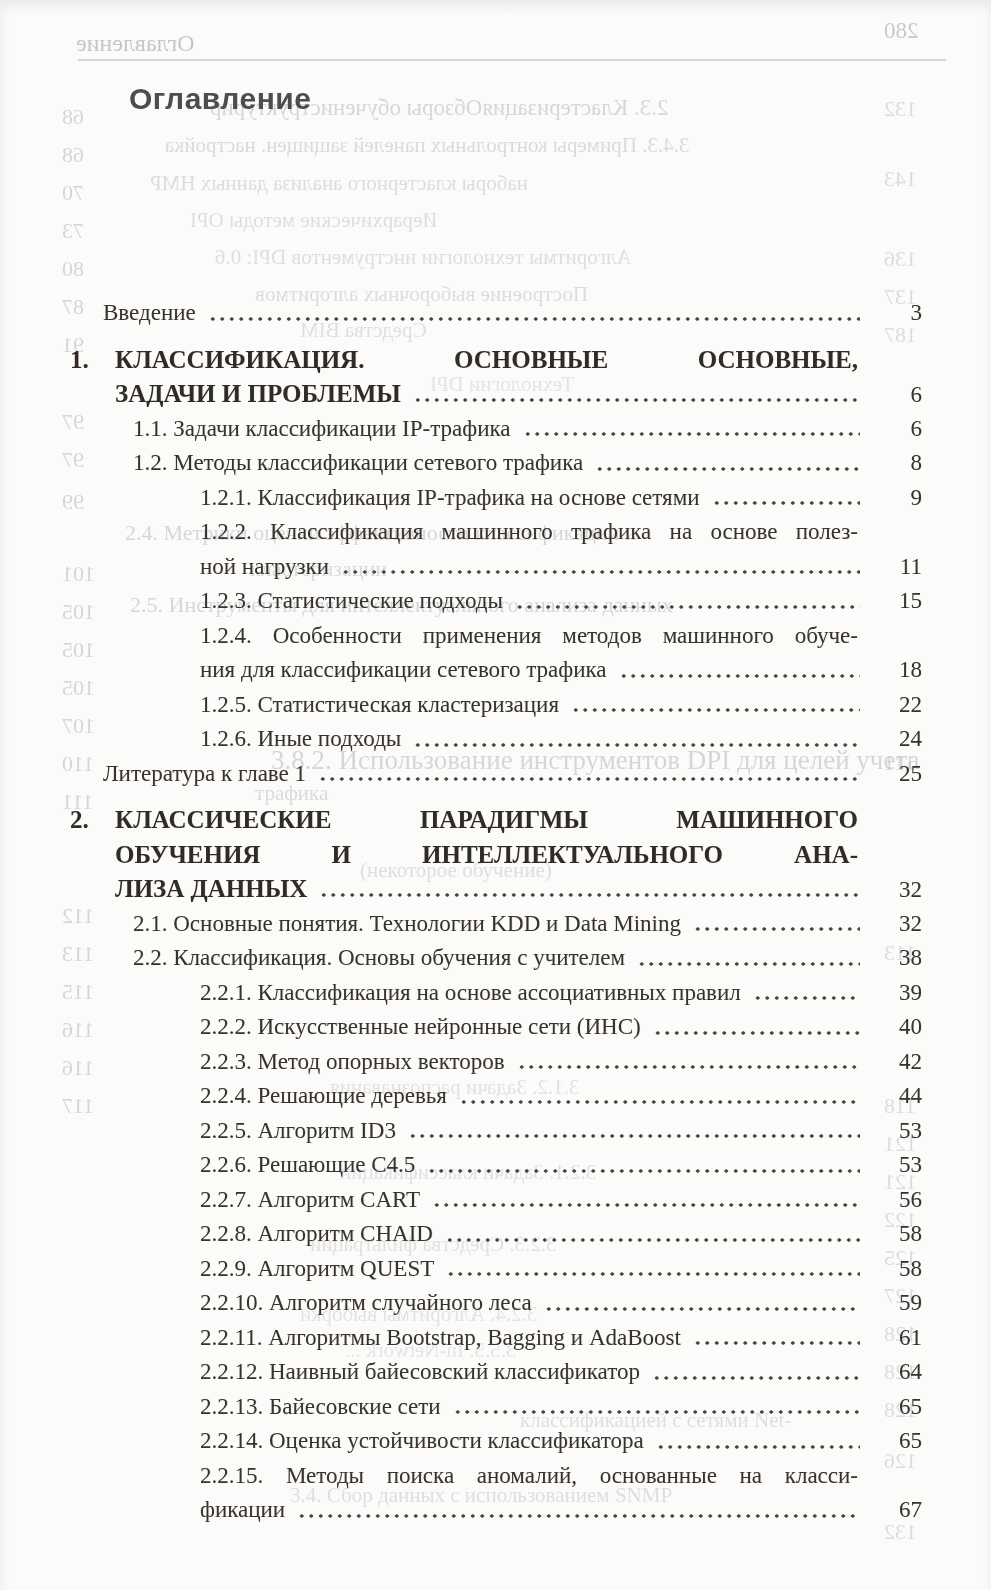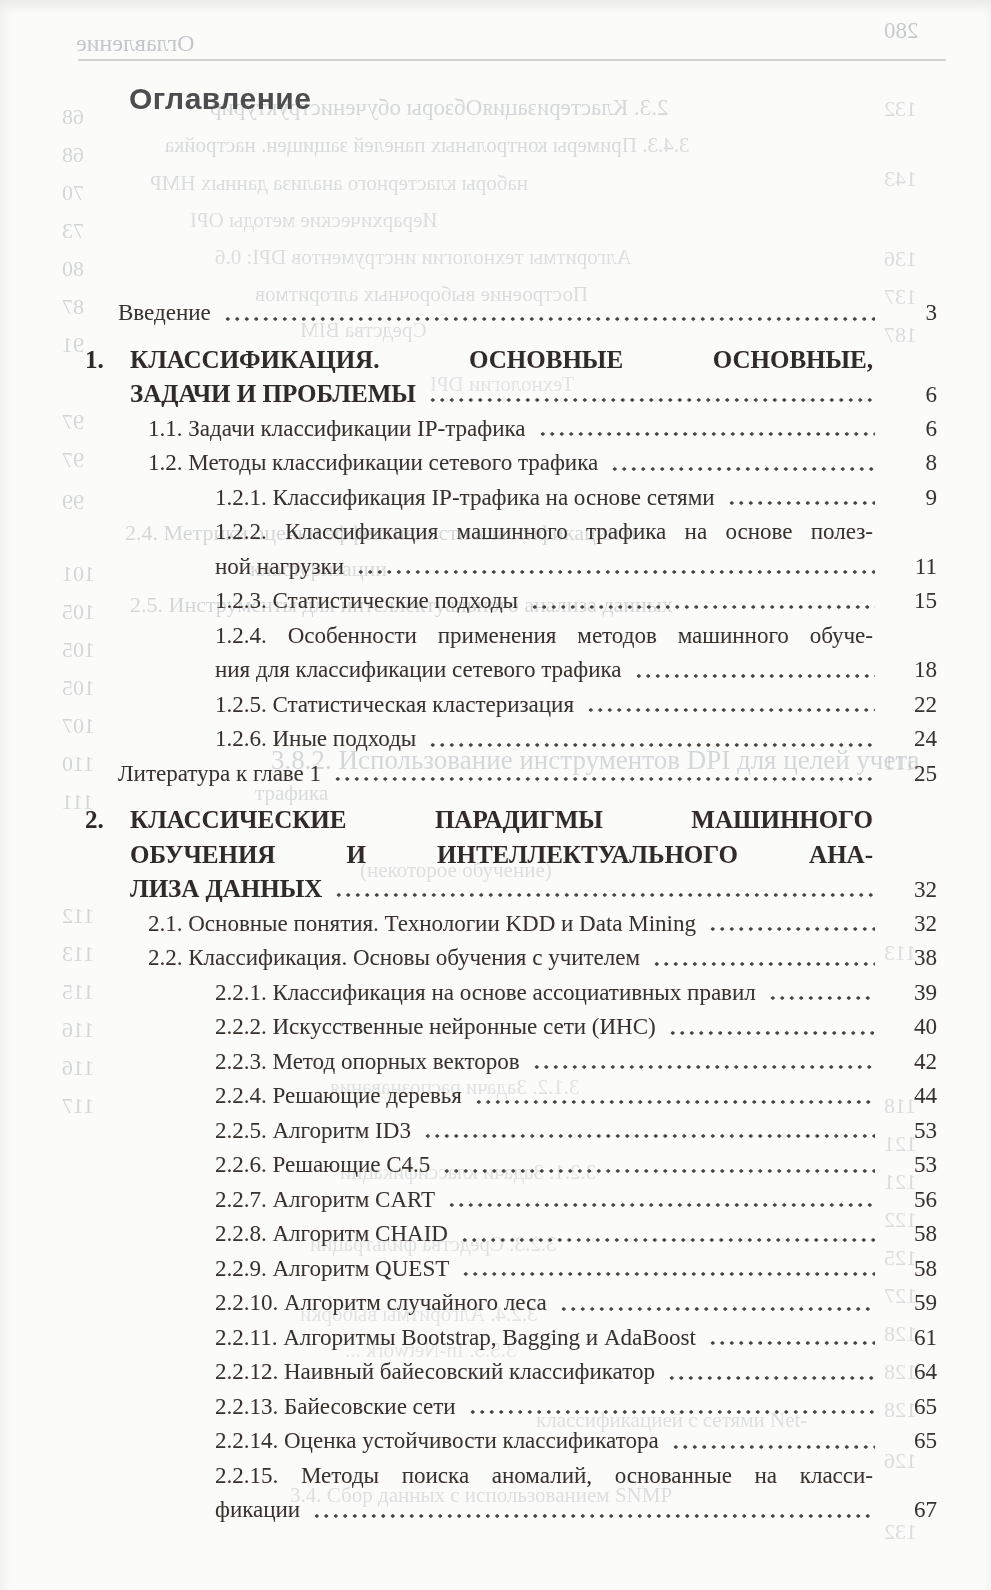--- a/index.html
+++ b/index.html
@@ -18,21 +18,21 @@
     position:absolute;left:129px;top:82px;
     font-family:"Liberation Sans","DejaVu Sans",sans-serif;
     font-size:30px;font-weight:700;letter-spacing:.5px;color:#4d4d4f;
   }
   .header-rule{
     position:absolute;left:78px;top:59px;width:868px;height:2px;
     background:#c9ccc8;opacity:.8;
   }
   
   .toc{
-    position:absolute;left:85px;top:296px;width:852px;
+    position:absolute;left:70px;top:296px;width:852px;
     font-size:23px;
     text-shadow:0.6px 0.3px 0 rgba(150,60,40,.12);
   }
   .entry{margin:0;}
   .entry.chapter{margin-top:12px;font-weight:700;}
   .row{display:flex;align-items:baseline;height:34.5px;line-height:34.5px;position:relative;}
   .row .line{white-space:nowrap;}
   .row.cont .line{flex:1 1 auto;white-space:normal;text-align:justify;text-align-last:justify;padding-right:64px;}
   .entry.plain .line{padding-left:33px;}
   .entry.sec   .line{padding-left:63px;}
@@ -79,21 +79,21 @@
       <span class="bleed-item" style="left: 250px; top: 556px; font-size: 22px; opacity: 0.45;">кластеризации</span>
       <span class="bleed-item" style="left: 130px; top: 592px; font-size: 22px; opacity: 0.5;">2.5. Инструменты для интеллектуального анализа данных</span>
       <span class="bleed-item" style="left: 271px; top: 745px; font-size: 27px; opacity: 0.5;">3.8.2. Использование инструментов DPI для целей учета</span>
       <span class="bleed-item" style="left: 255px; top: 781px; font-size: 21px; opacity: 0.45;">трафика</span>
       <span class="bleed-item" style="left: 360px; top: 858px; font-size: 21px; opacity: 0.4;">(некоторое обучение)</span>
       <span class="bleed-item mir" style="left: 330px; top: 1075px; font-size: 21px; opacity: 0.35;">3.1.2. Задачи распознавания</span>
       <span class="bleed-item mir" style="left: 340px; top: 1160px; font-size: 21px; opacity: 0.35;">3.2.1. Задачи классификации</span>
       <span class="bleed-item mir" style="left: 310px; top: 1232px; font-size: 21px; opacity: 0.35;">3.2.3. Средства фильтрации</span>
       <span class="bleed-item mir" style="left: 300px; top: 1302px; font-size: 21px; opacity: 0.33;">3.2.4. Алгоритмы выборки</span>
       <span class="bleed-item mir" style="left: 345px; top: 1338px; font-size: 21px; opacity: 0.3;">3.5.5. In-Network ...</span>
-      <span class="bleed-item" style="left: 536px; top: 1408px; font-size: 21px; opacity: 0.38;">классификацией с сетями Net-</span>
+      <span class="bleed-item" style="left: 520px; top: 1408px; font-size: 21px; opacity: 0.38;">классификацией с сетями Net-</span>
       <span class="bleed-item" style="left: 290px; top: 1483px; font-size: 21px; opacity: 0.4;">3.4. Сбор данных с использованием SNMP</span>
       <span class="bleed-num" style="left: 62px; top: 104px; opacity: 0.55;">68</span>
       <span class="bleed-num" style="left: 62px; top: 142px; opacity: 0.55;">68</span>
       <span class="bleed-num" style="left: 62px; top: 180px; opacity: 0.55;">70</span>
       <span class="bleed-num" style="left: 62px; top: 218px; opacity: 0.55;">73</span>
       <span class="bleed-num" style="left: 62px; top: 256px; opacity: 0.55;">80</span>
       <span class="bleed-num" style="left: 62px; top: 294px; opacity: 0.55;">87</span>
       <span class="bleed-num" style="left: 62px; top: 332px; opacity: 0.55;">91</span>
       <span class="bleed-num" style="left: 62px; top: 409px; opacity: 0.55;">97</span>
       <span class="bleed-num" style="left: 62px; top: 447px; opacity: 0.55;">97</span>

